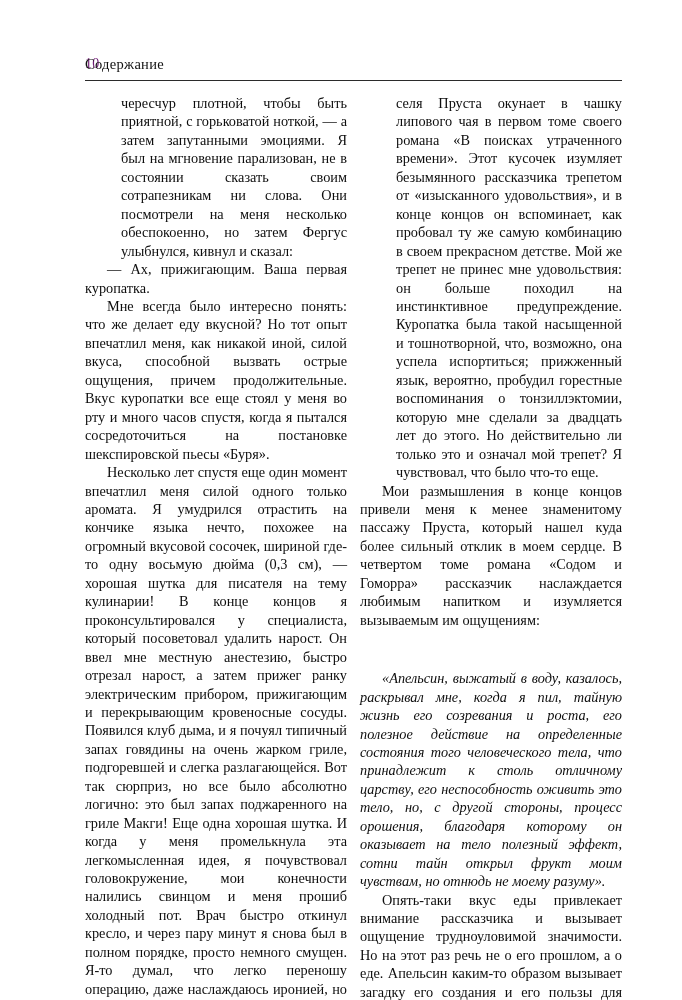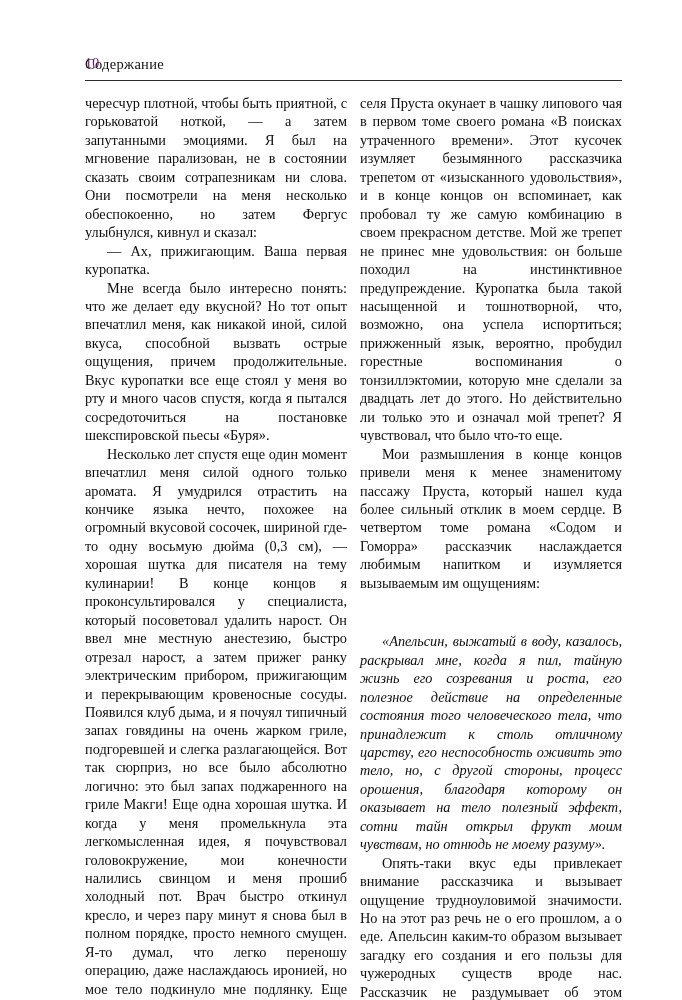--- a/index.html
+++ b/index.html
@@ -85,21 +85,21 @@
     font-size: 14.3px;
     line-height: 18.45px;
     text-align: justify;
     text-justify: inter-word;
     hyphens: manual;
     -webkit-hyphens: manual;
     letter-spacing: 0px;
     word-spacing: 0px;
   }
   p.indent      { text-indent: 22px; }
-  p.noindent    { text-indent: 0; }
+  p.noindent    { text-indent: 0; margin-left: 36px; }
   p.quote {
     font-style: italic;
     text-indent: 22px;
     margin-top: 40px;
   }
 </style>
 </head>
 <body style="background: rgb(255, 255, 255); color: rgb(13, 13, 13);">
 
 <div class="page">

